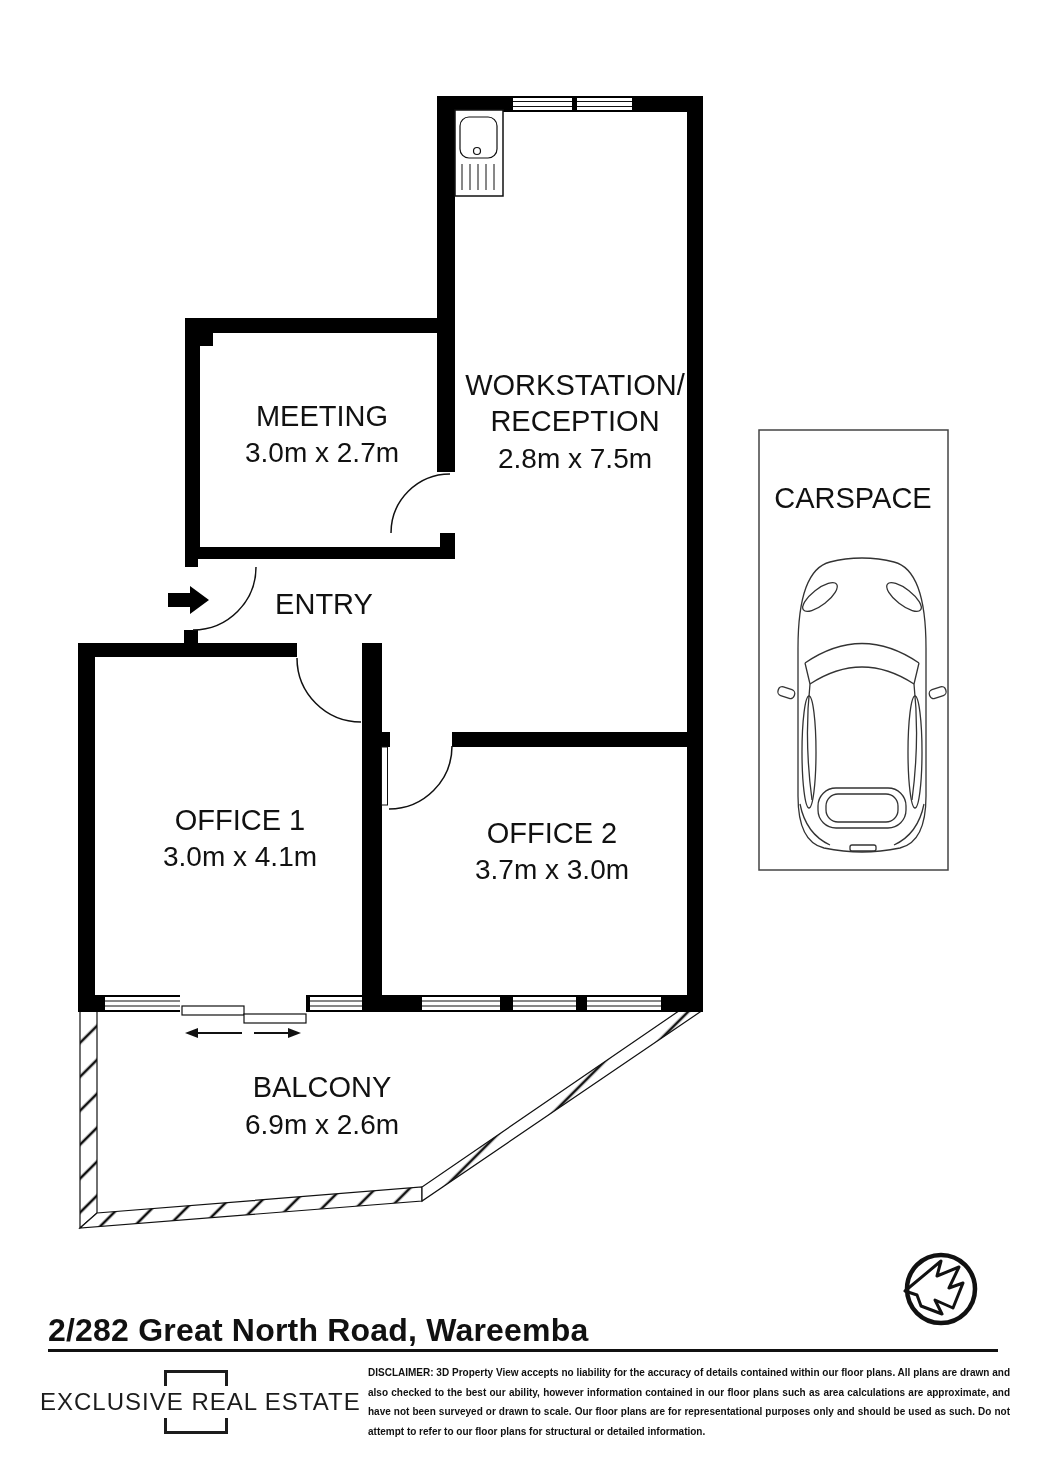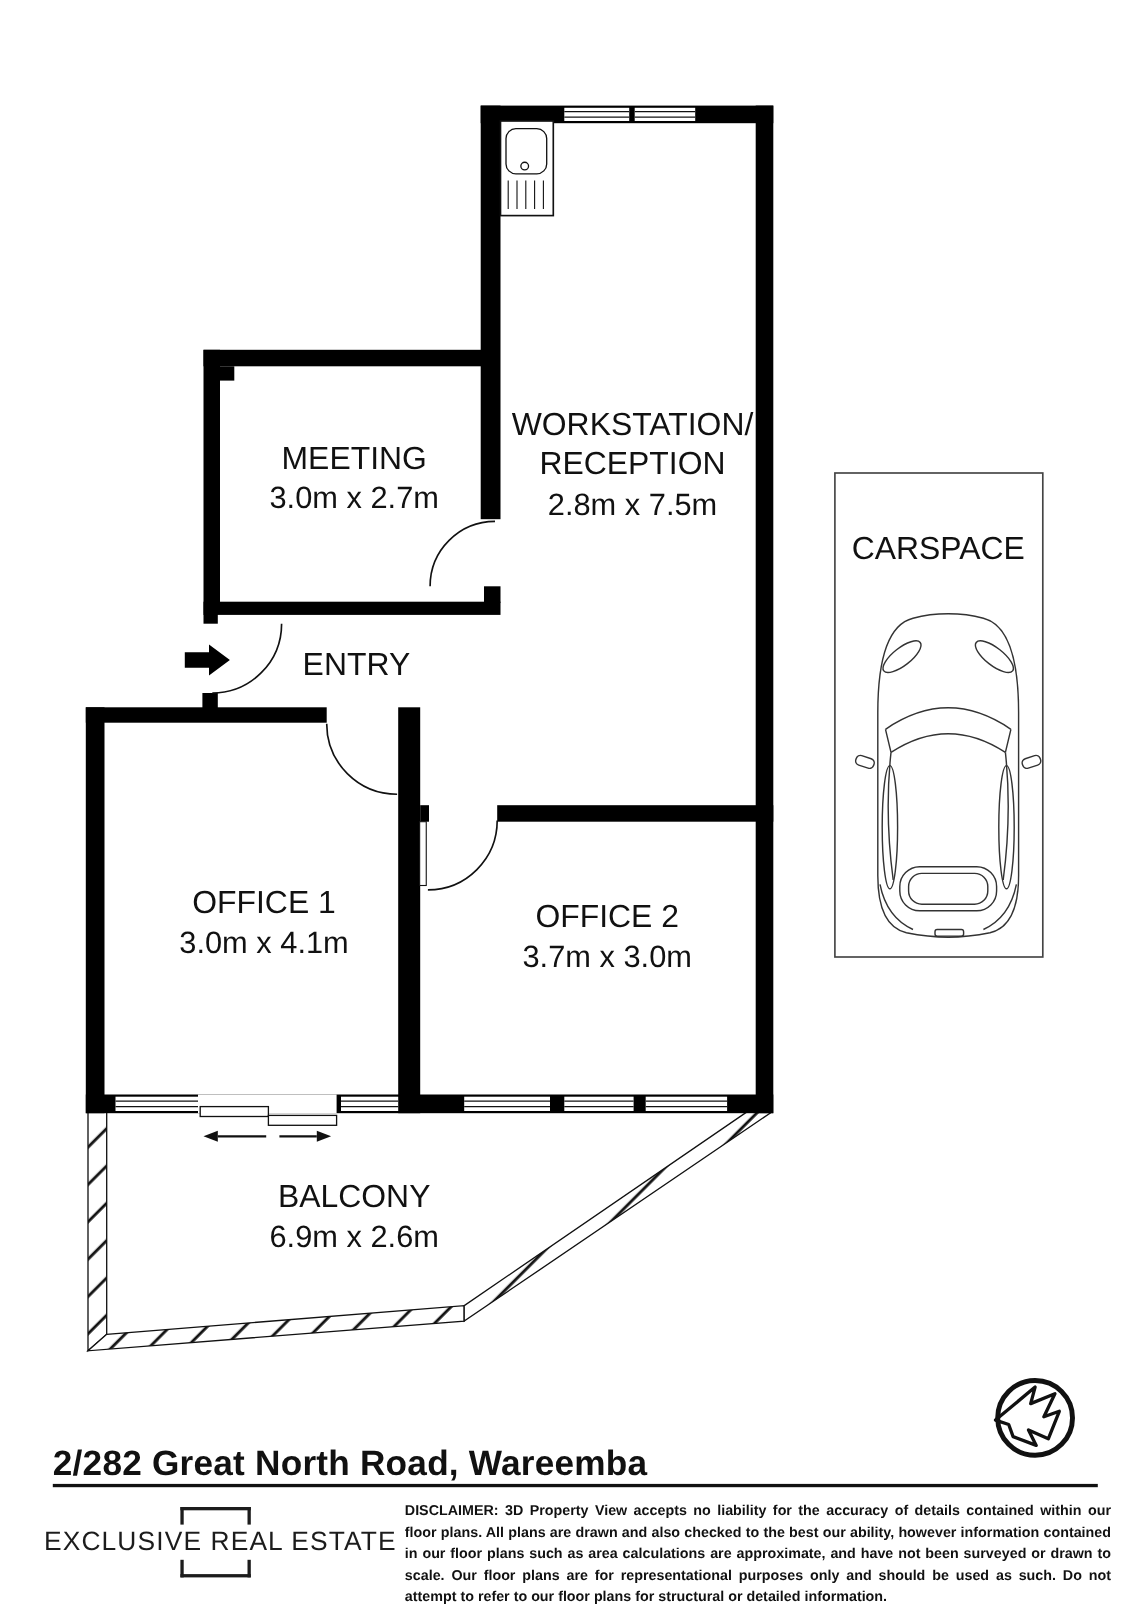--- a/index.html
+++ b/index.html
@@ -12,21 +12,21 @@
   .address{position:absolute;left:48px;top:1312px;font-size:32px;font-weight:bold;
            letter-spacing:0.2px;white-space:nowrap;}
   .rule{position:absolute;left:48px;top:1349px;width:950px;height:3px;background:#111;}
   .logo{position:absolute;left:40px;top:1366px;width:312px;height:72px;}
   .logo-text{margin-top:22px;font-size:24px;letter-spacing:1px;
              color:#1c1c1c;white-space:nowrap;}
   .bracket-top{position:absolute;left:124px;top:4px;width:58px;height:13px;
                border-top:3px solid #1c1c1c;border-left:3px solid #1c1c1c;border-right:3px solid #1c1c1c;}
   .bracket-bottom{position:absolute;left:124px;top:52px;width:58px;height:13px;
                border-bottom:3px solid #1c1c1c;border-left:3px solid #1c1c1c;border-right:3px solid #1c1c1c;}
-  .disclaimer{position:absolute;left:368px;top:1363px;width:642px;font-size:13px;
+  .disclaimer{position:absolute;left:368px;top:1363px;width:642px;font-size:10px;
               font-weight:bold;line-height:19.5px;text-align:justify;}
 </style>
 </head>
 <body>
 
 <div class="page">
 
   <svg class="plan-svg" width="1044" height="1475" viewBox="0 0 1044 1475">
 
     <defs>

